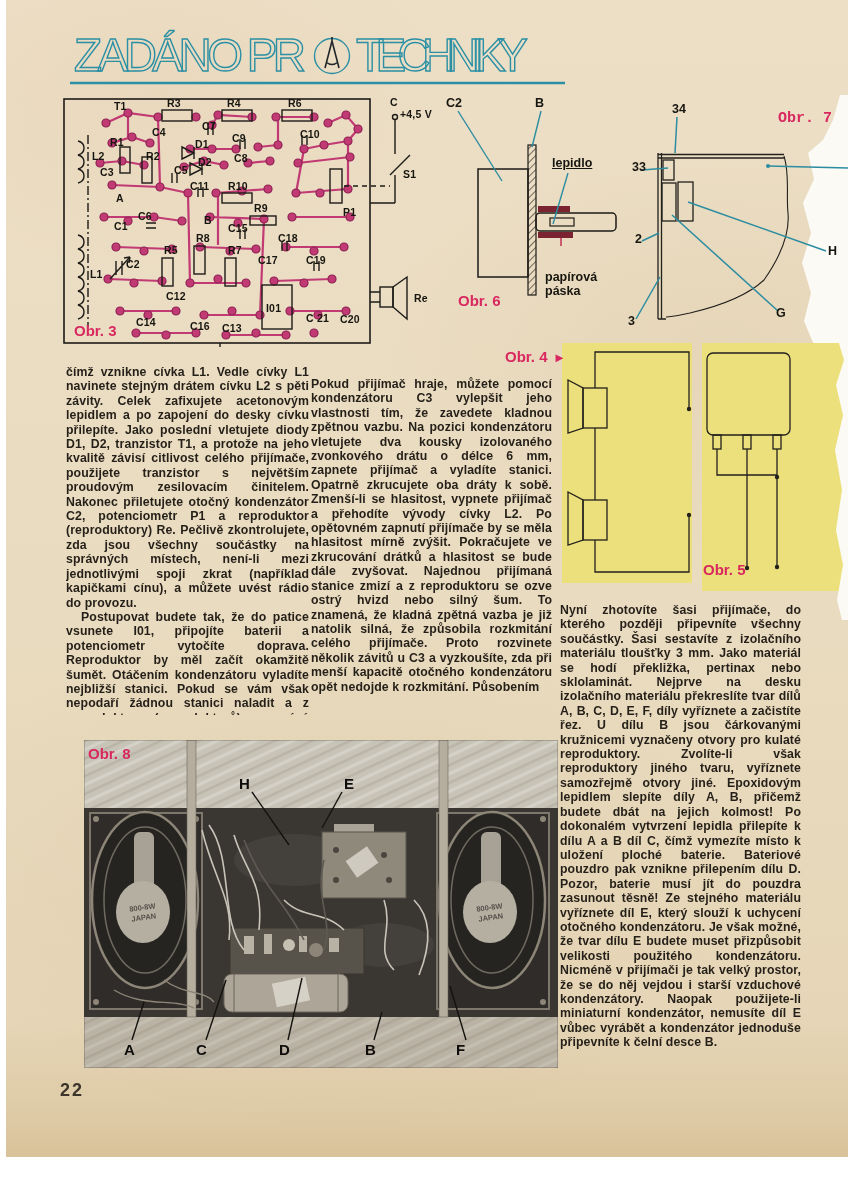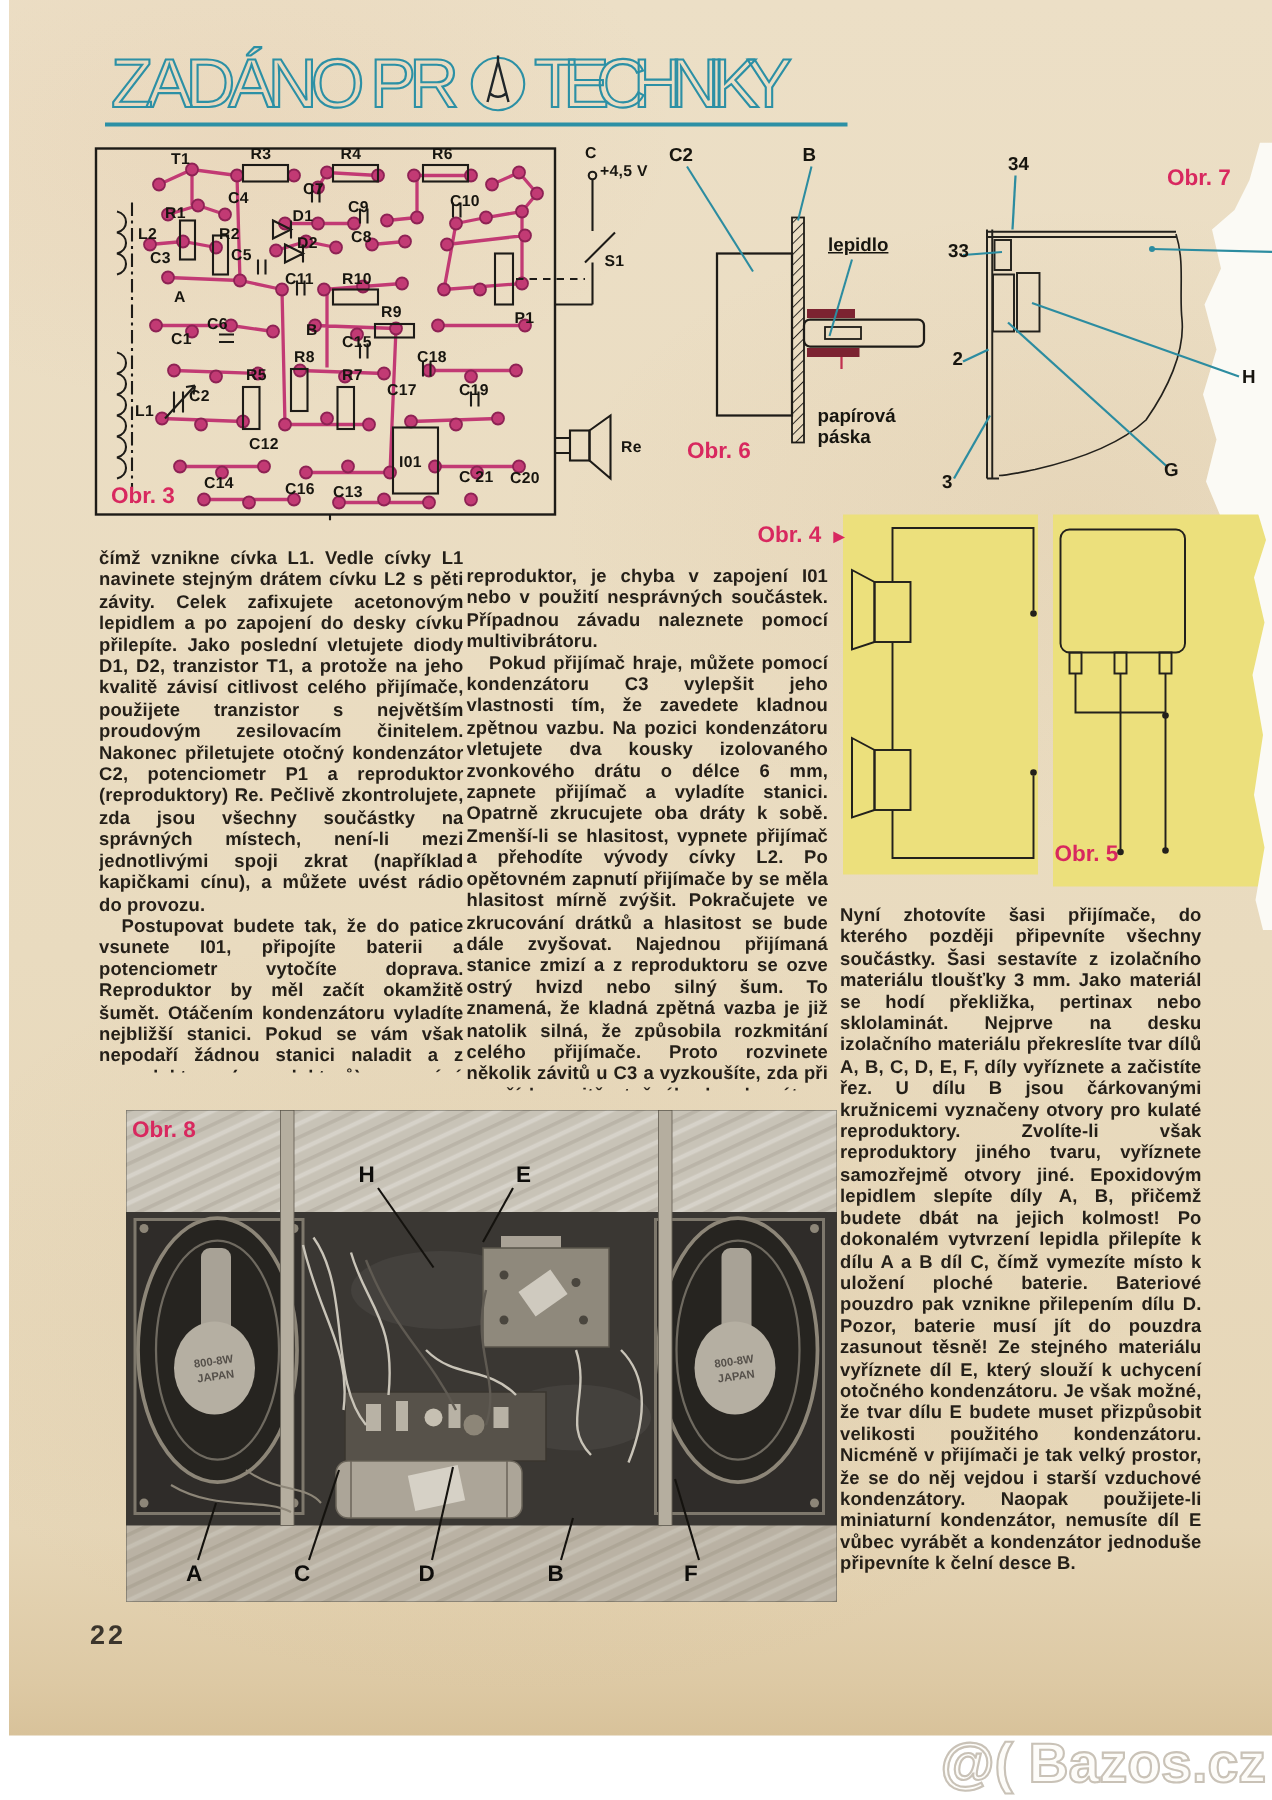--- a/index.html
+++ b/index.html
@@ -192,21 +192,21 @@
       <span class="fig-label c-lblsm" style="left: 140px; top: 26px;">C7</span>
       <span class="fig-label c-lblsm" style="left: 170px; top: 38px;">C9</span>
       <span class="fig-label c-lblsm" style="left: 238px; top: 34px;">C10</span>
       <span class="fig-label c-lblsm" style="left: 90px; top: 32px;">C4</span>
       <span class="fig-label c-lblsm" style="left: 133px; top: 44px;">D1</span>
       <span class="fig-label c-lblsm" style="left: 136px; top: 62px;">D2</span>
       <span class="fig-label c-lblsm" style="left: 48px; top: 42px;">R1</span>
       <span class="fig-label c-lblsm" style="left: 84px; top: 56px;">R2</span>
       <span class="fig-label c-lblsm" style="left: 30px; top: 56px;">L2</span>
       <span class="fig-label c-lblsm" style="left: 38px; top: 72px;">C3</span>
-      <span class="fig-label c-lblsm" style="left: 92px; top: 70px;">C5</span>
+      <span class="fig-label c-lblsm" style="left: 112px; top: 70px;">C5</span>
       <span class="fig-label c-lblsm" style="left: 172px; top: 58px;">C8</span>
       <span class="fig-label c-lblsm" style="left: 128px; top: 86px;">C11</span>
       <span class="fig-label c-lblsm" style="left: 166px; top: 86px;">R10</span>
       <span class="fig-label c-lblsm" style="left: 281px; top: 112px;">P1</span>
       <span class="fig-label c-lblsm" style="left: 54px; top: 98px;">A</span>
       <span class="fig-label c-lblsm" style="left: 76px; top: 116px;">C6</span>
       <span class="fig-label c-lblsm" style="left: 52px; top: 126px;">C1</span>
       <span class="fig-label c-lblsm" style="left: 142px; top: 120px;">B</span>
       <span class="fig-label c-lblsm" style="left: 192px; top: 108px;">R9</span>
       <span class="fig-label c-lblsm" style="left: 166px; top: 128px;">C15</span>
@@ -280,21 +280,21 @@
         <line x1="140" y1="71" x2="220" y2="73"></line>
       </g>
       <circle cx="140" cy="71" r="2" fill="#2c8ca0"></circle>
     </svg>
   <span class="fig-label c-lbl" style="left: 44px; top: 8px;">34</span>
       <span class="fig-label c-lbl" style="left: 4px; top: 66px;">33</span>
       <span class="fig-label c-lbl" style="left: 7px; top: 138px;">2</span>
       <span class="fig-label c-lbl" style="left: 0px; top: 220px;">3</span>
       <span class="fig-label c-lbl" style="left: 200px; top: 150px;">H</span>
       <span class="fig-label c-lbl" style="left: 148px; top: 212px;">G</span>
-      <span class="fig-label c-mag" style="left: 150px; top: 16px;">Obr. 7</span>
+      <span class="fig-label c-mag" style="left: 150px; top: 16px; font-family: Liberation Mono, monospace;">Obr. 7</span>
     </div>
 
   <div class="fig" style="left:505px;top:340px;width:343px;height:255px;">
     <svg width="343" height="255" viewBox="0 0 343 255">
       <rect x="57" y="3" width="130" height="240" fill="#ece07c"></rect>
       <rect x="197" y="3" width="144" height="248" fill="#ece07c"></rect>
       <g stroke="#23211c" stroke-width="1.3" fill="none">
         <path d="M90,48 V12 H184 V67 M90,88 V160 M90,200 V232 H184 V177"></path>
         <polygon points="63,40 78,48 78,88 63,93"></polygon>
         <rect x="78" y="48" width="24" height="40"></rect>
@@ -323,21 +323,20 @@
     <svg width="18" height="280" viewBox="0 0 18 280">
       <polygon points="8,0 14,20 6,45 13,75 5,110 12,150 6,190 13,225 7,260 12,280 18,280 18,0" fill="#fbfaf5"></polygon>
     </svg>
   </div>
 
   <div id="col1" class="col">
     <p>čímž vznikne cívka L1. Vedle cívky L1 navinete stejným drátem cívku L2 s pěti závity. Celek zafixujete acetonovým lepidlem a po zapojení do desky cívku přilepíte. Jako poslední vletujete diody D1, D2, tranzistor T1, a protože na jeho kvalitě závisí citlivost celého přijímače, použijete tranzistor s největším proudovým zesilovacím činitelem. Nakonec přiletujete otočný kondenzátor C2, potenciometr P1 a reproduktor (reproduktory) Re. Pečlivě zkontrolujete, zda jsou všechny součástky na správných místech, není-li mezi jednotlivými spoji zkrat (například kapičkami cínu), a můžete uvést rádio do provozu.</p>
     <p>Postupovat budete tak, že do patice vsunete I01, připojíte baterii a potenciometr vytočíte doprava. Reproduktor by měl začít okamžitě šumět. Otáčením kondenzátoru vyladíte nejbližší stanici. Pokud se vám však nepodaří žádnou stanici naladit a z reproduktoru (reproduktorů) se ozývá šum, je zřejmě závada ve vysokofrekvenční části přijímače. Nešumí-li ani</p>
   </div>
   <div id="col2" class="col">
-    <p>reproduktor, je chyba v zapojení I01 nebo v použití nesprávných součástek. Případnou závadu naleznete pomocí multivibrátoru.</p>
     <p>Pokud přijímač hraje, můžete pomocí kondenzátoru C3 vylepšit jeho vlastnosti tím, že zavedete kladnou zpětnou vazbu. Na pozici kondenzátoru vletujete dva kousky izolovaného zvonkového drátu o délce 6 mm, zapnete přijímač a vyladíte stanici. Opatrně zkrucujete oba dráty k sobě. Zmenší-li se hlasitost, vypnete přijímač a přehodíte vývody cívky L2. Po opětovném zapnutí přijímače by se měla hlasitost mírně zvýšit. Pokračujete ve zkrucování drátků a hlasitost se bude dále zvyšovat. Najednou přijímaná stanice zmizí a z reproduktoru se ozve ostrý hvizd nebo silný šum. To znamená, že kladná zpětná vazba je již natolik silná, že způsobila rozkmitání celého přijímače. Proto rozvinete několik závitů u C3 a vyzkoušíte, zda při menší kapacitě otočného kondenzátoru opět nedojde k rozkmitání. Působením</p>
   </div>
   <div id="col3" class="col">
     <p>Nyní zhotovíte šasi přijímače, do kterého později připevníte všechny součástky. Šasi sestavíte z izolačního materiálu tloušťky 3 mm. Jako materiál se hodí překližka, pertinax nebo sklolaminát. Nejprve na desku izolačního materiálu překreslíte tvar dílů A, B, C, D, E, F, díly vyříznete a začistíte řez. U dílu B jsou čárkovanými kružnicemi vyznačeny otvory pro kulaté reproduktory. Zvolíte-li však reproduktory jiného tvaru, vyříznete samozřejmě otvory jiné. Epoxidovým lepidlem slepíte díly A, B, přičemž budete dbát na jejich kolmost! Po dokonalém vytvrzení lepidla přilepíte k dílu A a B díl C, čímž vymezíte místo k uložení ploché baterie. Bateriové pouzdro pak vznikne přilepením dílu D. Pozor, baterie musí jít do pouzdra zasunout těsně! Ze stejného materiálu vyříznete díl E, který slouží k uchycení otočného kondenzátoru. Je však možné, že tvar dílu E budete muset přizpůsobit velikosti použitého kondenzátoru. Nicméně v přijímači je tak velký prostor, že se do něj vejdou i starší vzduchové kondenzátory. Naopak použijete-li miniaturní kondenzátor, nemusíte díl E vůbec vyrábět a kondenzátor jednoduše připevníte k čelní desce B.</p>
   </div>
 
   <div class="fig" style="left:84px;top:740px;width:474px;height:328px;">
     <svg width="474" height="328" viewBox="0 0 474 328">
       <defs>
         <pattern id="wood" width="16" height="16" patternUnits="userSpaceOnUse" patternTransform="rotate(65)">
@@ -420,18 +419,13 @@
       <span class="fig-label c-photo" style="left: 260px; top: 36px;">E</span>
       <span class="fig-label c-photo" style="left: 40px; top: 302px;">A</span>
       <span class="fig-label c-photo" style="left: 112px; top: 302px;">C</span>
       <span class="fig-label c-photo" style="left: 195px; top: 302px;">D</span>
       <span class="fig-label c-photo" style="left: 281px; top: 302px;">B</span>
       <span class="fig-label c-photo" style="left: 372px; top: 302px;">F</span>
     </div>
 
   <span id="page-number">22</span>
 
-  <div class="fig" style="left:600px;top:1148px;width:248px;height:52px;">
-    <svg width="248" height="52" viewBox="0 0 248 52">
-      <text x="244" y="40" text-anchor="end" font-size="37" font-weight="bold" font-family="Liberation Sans, sans-serif" fill="#fdfcf9" stroke="#c9c2b7" stroke-width="1.4">@( Bazos.cz</text>
-    </svg>
-  </div>
 </div>
 
 </body></html>

